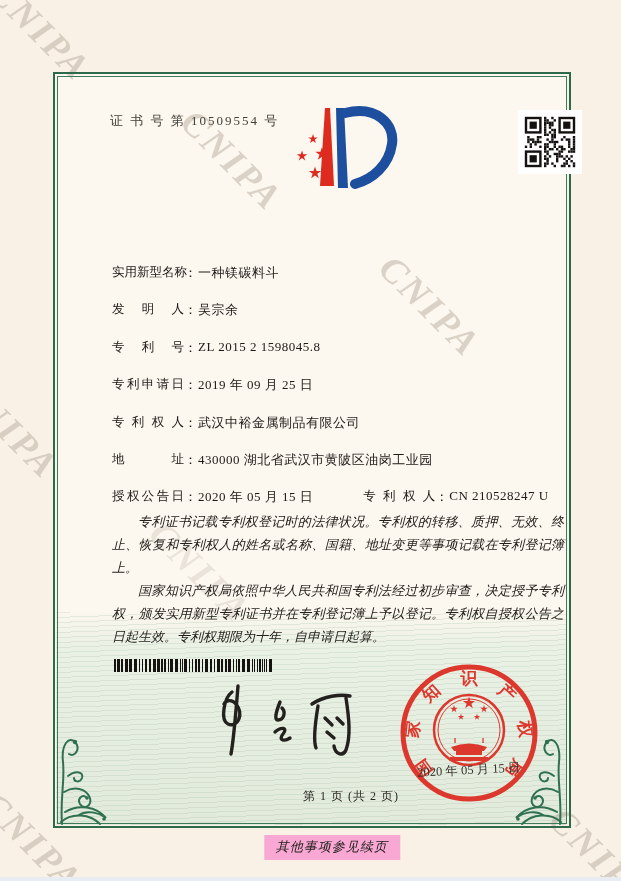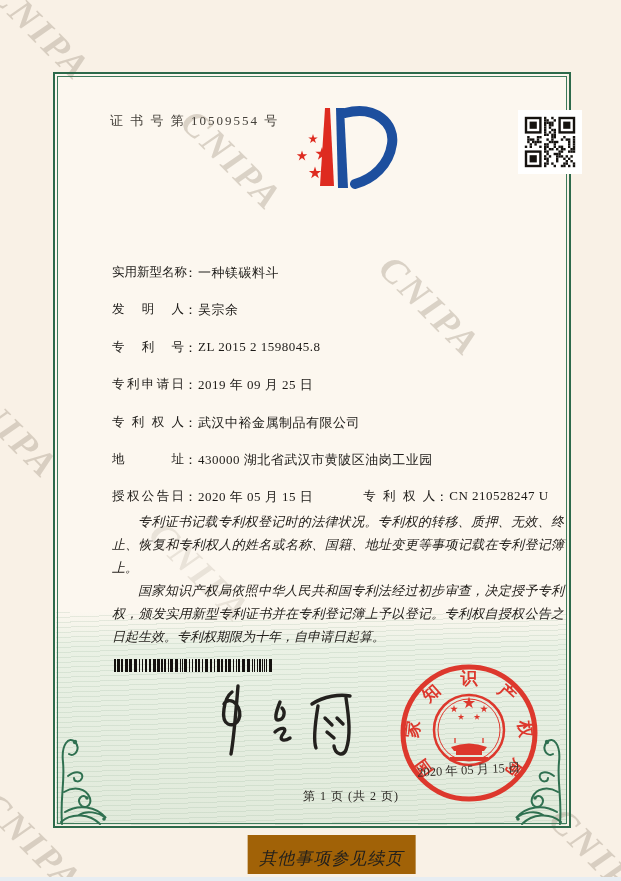--- a/index.html
+++ b/index.html
@@ -79,21 +79,21 @@
           font-family:"Liberation Sans","DejaVu Sans",sans-serif;}
   .signature{position:absolute;left:150px;top:676px;width:200px;height:88px;}
 
   .seal{position:absolute;left:372px;top:655px;width:146px;height:152px;opacity:.93;}
   .seal text{font-family:"Liberation Serif","DejaVu Serif",serif;}
 
   
   .page-info{position:absolute;left:53px;top:788px;width:548px;text-align:center;font-size:12px;color:#2a2723;letter-spacing:1px;}
   .note{
     position:absolute;left:50%;top:835px;transform:translateX(-52%);
-    background:#a16207;padding:12px 12px 4px;font-size:17px;font-style:italic;color:#23201c;letter-spacing:1px;white-space:nowrap;
+    background:#f9a8d4;padding:3px 12px 4px;font-size:13px;font-style:italic;color:#23201c;letter-spacing:1px;white-space:nowrap;
   }
   .bottom-strip{position:absolute;left:0;bottom:0;width:100%;height:4px;background:#e7edf2;z-index:6;}
 </style>
 </head>
 <body>
 
 <div class="page">
 
   <div class="frame-bg"></div>
   <div class="green-zone"></div>

